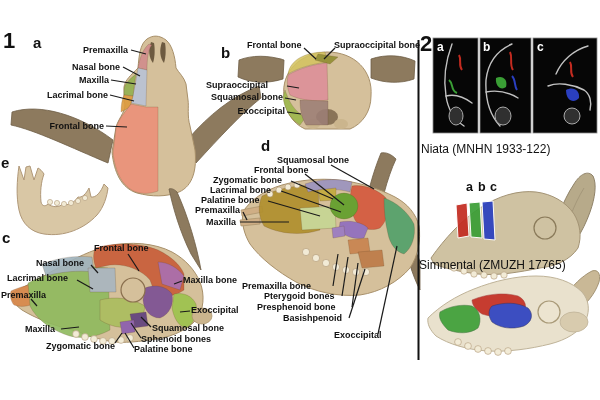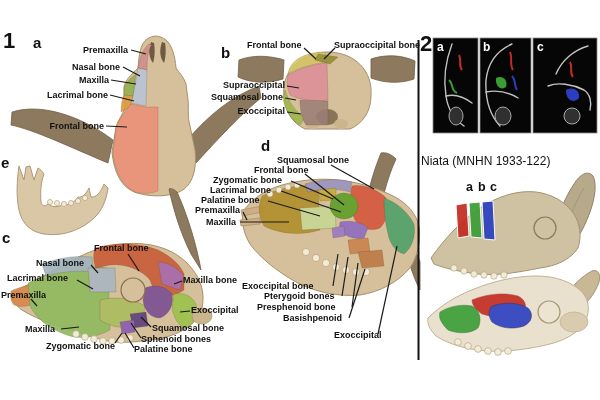--- a/index.html
+++ b/index.html
@@ -1,20 +1,20 @@
 <!DOCTYPE html>
 <html><head>
 <meta charset="utf-8">
 <style>
   html,body{margin:0;padding:0;background:#fff;}
   .fig{position:relative;width:600px;height:400px;background:#fff;overflow:hidden;
        font-family:"Liberation Sans",sans-serif;}
   .fig svg.art{position:absolute;left:0;top:0;}
   .bl{position:absolute;font-weight:bold;font-size:9px;line-height:10px;color:#111;white-space:nowrap;z-index:5;}
-  .cap{position:absolute;font-size:12px;color:#111;white-space:nowrap;z-index:5;margin-top:12px;}
+  .cap{position:absolute;font-size:12px;color:#111;white-space:nowrap;z-index:5;}
   .pl{position:absolute;font-weight:bold;font-size:15px;color:#111;z-index:5;}
   .num{position:absolute;font-weight:bold;font-size:22px;color:#111;z-index:5;}
   .ctl{position:absolute;font-weight:bold;font-size:12px;color:#fff;z-index:5;}
   .abc{position:absolute;font-weight:bold;font-size:12.5px;color:#111;z-index:5;}
   .ln{stroke:#1a1a1a;stroke-width:1.2;}
   .rg{stroke:rgba(80,50,20,.3);stroke-width:.7;}
   .t{fill:#f2ebd6;stroke:#b09878;stroke-width:.6;}
   .ctln{stroke:#c2c2c2;stroke-width:1.4;fill:none;stroke-linecap:round;}
 </style>
 </head>
@@ -233,32 +233,32 @@
 <span class="pl" style="left:2px;top:229px">c</span>
 
 <span class="bl" style="right:472px;top:45px">Premaxilla</span>
 <span class="bl" style="right:480px;top:62px">Nasal bone</span>
 <span class="bl" style="right:491px;top:75px">Maxilla</span>
 <span class="bl" style="right:492px;top:90px">Lacrimal bone</span>
 <span class="bl" style="right:496px;top:121px">Frontal bone</span>
 
 <span class="bl" style="left:247px;top:40px">Frontal bone</span>
 <span class="bl" style="left:334px;top:40px">Supraoccipital bone</span>
-<span class="bl" style="right:315px;top:80px">Supraoccipital</span>
+<span class="bl" style="right:332px;top:80px">Supraoccipital</span>
 <span class="bl" style="right:317px;top:92px">Squamosal bone</span>
 <span class="bl" style="right:315px;top:106px">Exoccipital</span>
 
 <span class="bl" style="left:277px;top:155px">Squamosal bone</span>
 <span class="bl" style="left:254px;top:165px">Frontal bone</span>
 <span class="bl" style="left:213px;top:175px">Zygomatic bone</span>
 <span class="bl" style="left:210px;top:185px">Lacrimal bone</span>
 <span class="bl" style="left:201px;top:195px">Palatine bone</span>
 <span class="bl" style="left:195px;top:205px">Premaxilla</span>
 <span class="bl" style="left:206px;top:217px">Maxilla</span>
-<span class="bl" style="left:242px;top:281px">Exoccipital bone</span>
+<span class="bl" style="left:242px;top:281px">Premaxilla bone</span>
 <span class="bl" style="left:264px;top:291px">Pterygoid bones</span>
 <span class="bl" style="left:257px;top:302px">Presphenoid bone</span>
 <span class="bl" style="left:283px;top:313px">Basishpenoid</span>
 <span class="bl" style="left:334px;top:330px">Exoccipital</span>
 
 <span class="bl" style="left:94px;top:243px">Frontal bone</span>
 <span class="bl" style="left:36px;top:258px">Nasal bone</span>
 <span class="bl" style="left:7px;top:273px">Lacrimal bone</span>
 <span class="bl" style="left:1px;top:290px">Premaxilla</span>
 <span class="bl" style="left:25px;top:324px">Maxilla</span>
@@ -270,14 +270,15 @@
 <span class="bl" style="left:134px;top:344px">Palatine bone</span>
 
 <span class="num" style="left:420px;top:31px">2</span>
 <span class="ctl" style="left:437px;top:40px">a</span>
 <span class="ctl" style="left:483px;top:40px">b</span>
 <span class="ctl" style="left:537px;top:40px">c</span>
 <span class="cap" style="left:421px;top:142px">Niata (MNHN 1933-122)</span>
 <span class="abc" style="left:466px;top:180px">a</span>
 <span class="abc" style="left:478px;top:180px">b</span>
 <span class="abc" style="left:490px;top:180px">c</span>
+<span class="cap" style="left:419px;top:258px">Simmental (ZMUZH 17765)</span>
 
 </div>
 
 </body></html>

